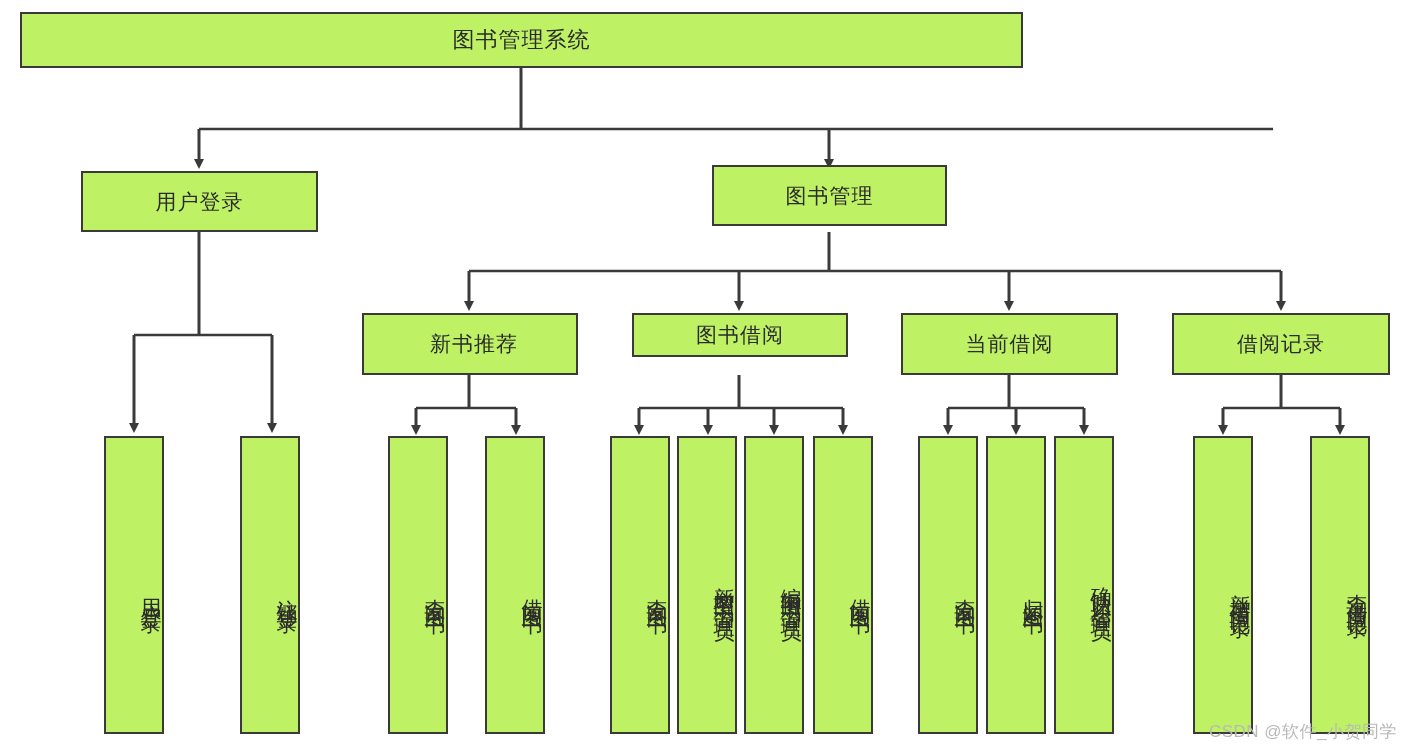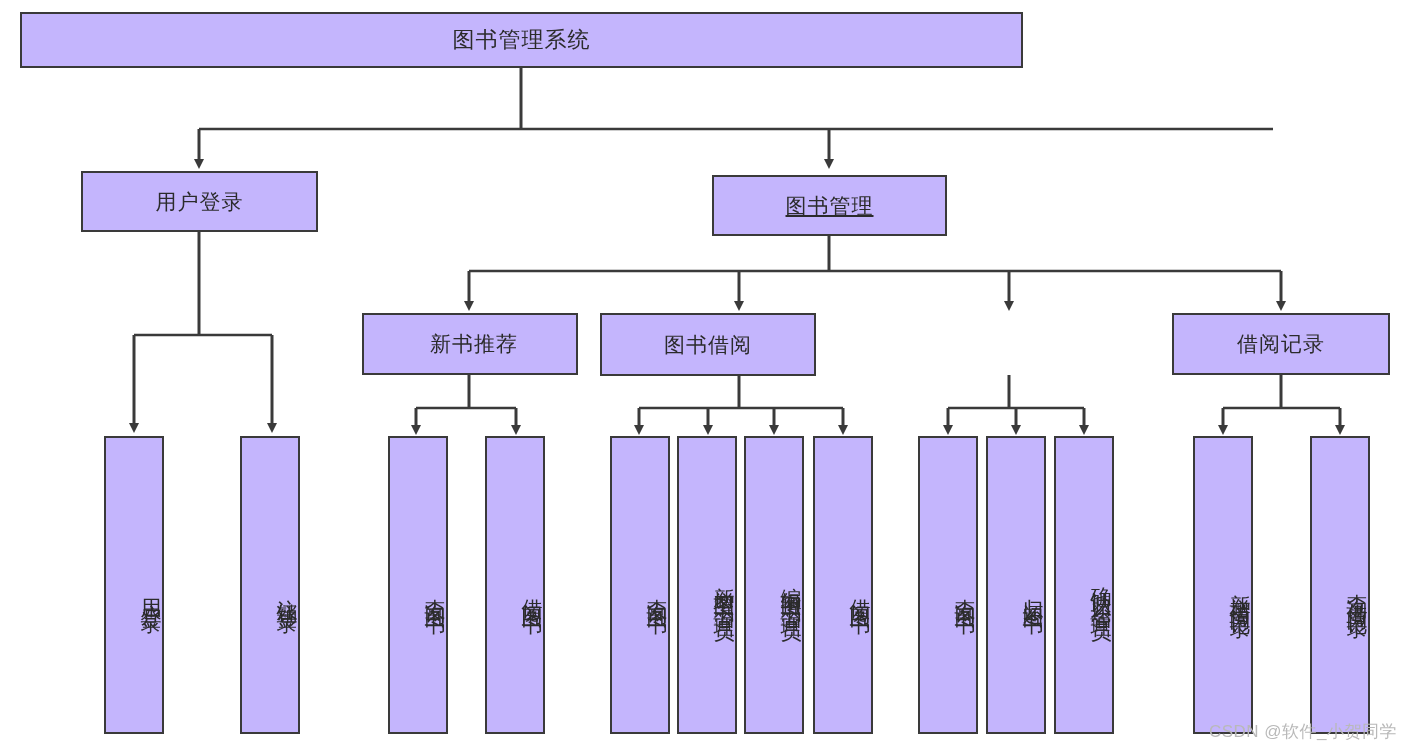--- a/index.html
+++ b/index.html
@@ -13,21 +13,21 @@
   #stage{position:absolute;left:0;top:0;width:1405px;height:747px;}
 
   
   #wires{position:absolute;left:0;top:0;width:1405px;height:747px;}
 
   
   .node{
     position:absolute;
     box-sizing:border-box;
     border:2.5px solid #3a3a3a;
-    background:#c4b5fd;
+    background:#bef264;
     color:#2b2b2b;
     display:flex;
     align-items:center;
     justify-content:center;
     text-align:center;
     letter-spacing:1px;
   }
   .node.h{
     font-size:21px;
     line-height:1.2;
@@ -116,29 +116,32 @@
     </g>
   </svg>
 
   <div class="node h root" style="left:20px;top:12px;width:1003px;height:56px;">
     <span>图书管理系统</span>
   </div>
 
   <div class="node h" style="left:81px;top:171px;width:237px;height:61px;">
     <span>用户登录</span>
   </div>
-  <div class="node h" style="left:712px;top:175px;width:235px;height:61px;text-decoration:underline;">
+  <div class="node h" style="left:712px;top:165px;width:235px;height:61px;">
     <span>图书管理</span>
   </div>
 
   <div class="node h" style="left:362px;top:313px;width:216px;height:62px;padding-left:8px;">
     <span>新书推荐</span>
   </div>
-  <div class="node h" style="left:600px;top:313px;width:216px;height:63px;">
+  <div class="node h" style="left:632px;top:313px;width:216px;height:44px;">
     <span>图书借阅</span>
+  </div>
+  <div class="node h" style="left:901px;top:313px;width:217px;height:62px;">
+    <span>当前借阅</span>
   </div>
   <div class="node h" style="left:1172px;top:313px;width:218px;height:62px;text-align:center;">
     <span>借阅记录</span>
   </div>
 
   <div class="node v" style="left:104px;top:436px;width:60px;height:298px;">
     <span class="vtxt">用户登录</span>
   </div>
   <div class="node v" style="left:240px;top:436px;width:60px;height:298px;">
     <span class="vtxt">注销登录</span>

